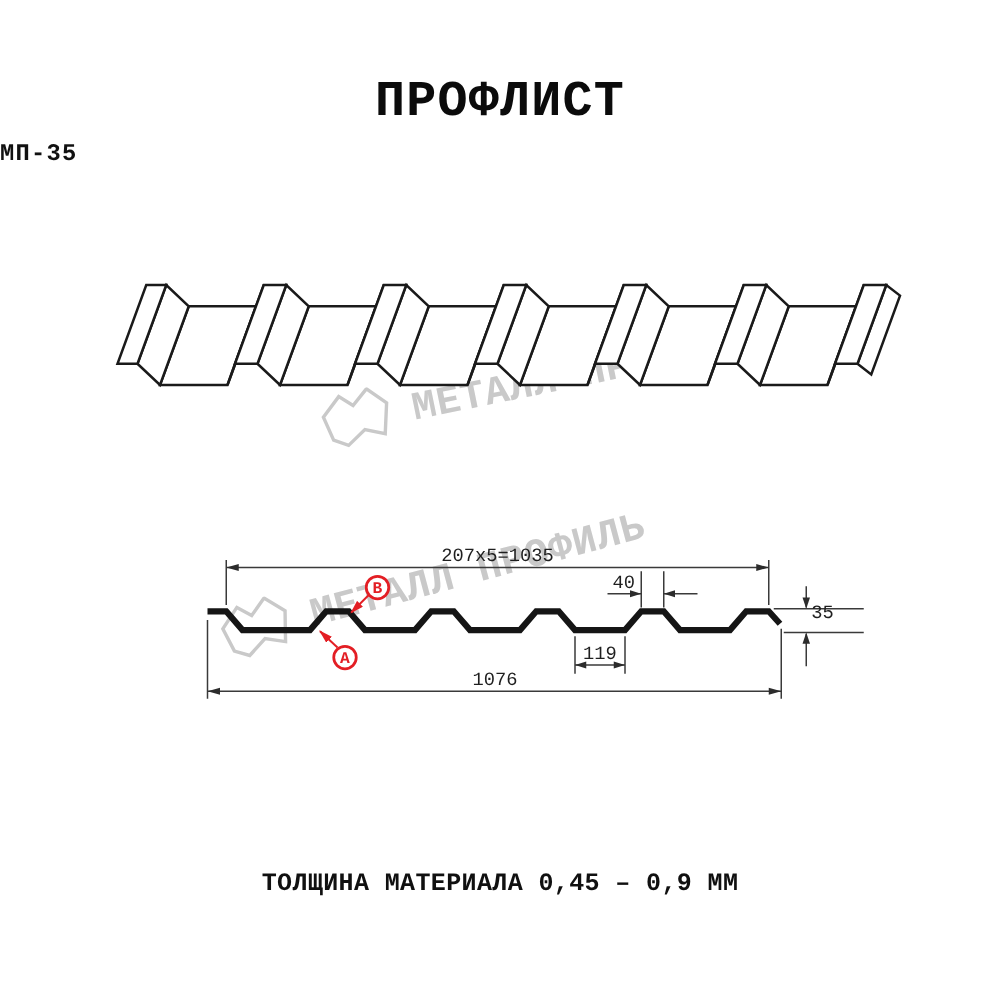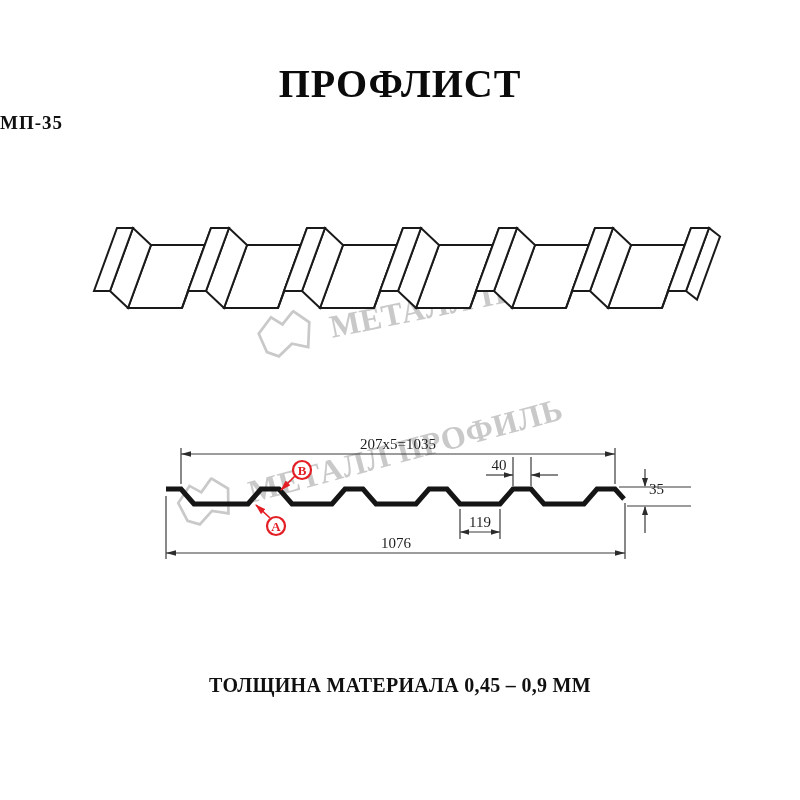--- a/index.html
+++ b/index.html
@@ -1,22 +1,22 @@
 <!DOCTYPE html>
 <html><head>
 <meta charset="utf-8">
 <style>
   html,body{margin:0;padding:0;background:#ffffff;}
   .stage{position:relative;width:800px;height:800px;background:#ffffff;overflow:hidden;
-         font-family:Liberation Serif, serif;}
+         font-family:Liberation Mono, monospace;}
   .title{position:absolute;left:0;right:0;top:60px;text-align:center;
          font-size:40px;font-weight:800;letter-spacing:1px;color:#0b0b0b;z-index:3;}
   .subtitle{position:absolute;left:0;right:0;top:112px;text-align:left;
          font-size:19px;font-weight:600;letter-spacing:1px;color:#111;z-index:3;}
-  .footer-note{position:absolute;left:0;right:0;top:674px;text-align:center;
+  .footer-note{position:absolute;left:0;right:0;top:696px;text-align:center;
          font-size:20px;font-weight:700;letter-spacing:0.3px;color:#101010;z-index:3;}
   .wm{position:absolute;display:flex;align-items:center;gap:16px;z-index:1;
       pointer-events:none;transform-origin:74px 50%;}
   .wm-text{font-size:32px;font-weight:700;color:#c9c9c9;white-space:nowrap;letter-spacing:0.5px;}
   .wm1{left:256px;top:303px;transform:rotate(-11.5deg);}
   .wm2{left:175px;top:468px;transform:rotate(-15deg);}
   .wm-logo{stroke:#c9c9c9;fill:none;stroke-width:5;stroke-linejoin:miter;}
   svg.drawing{position:absolute;left:0;top:0;z-index:2;}
   .dimline{stroke:#3a3a3a;stroke-width:1.2;fill:none;}
   .dimarrow{fill:#2c2c2c;stroke:none;}

